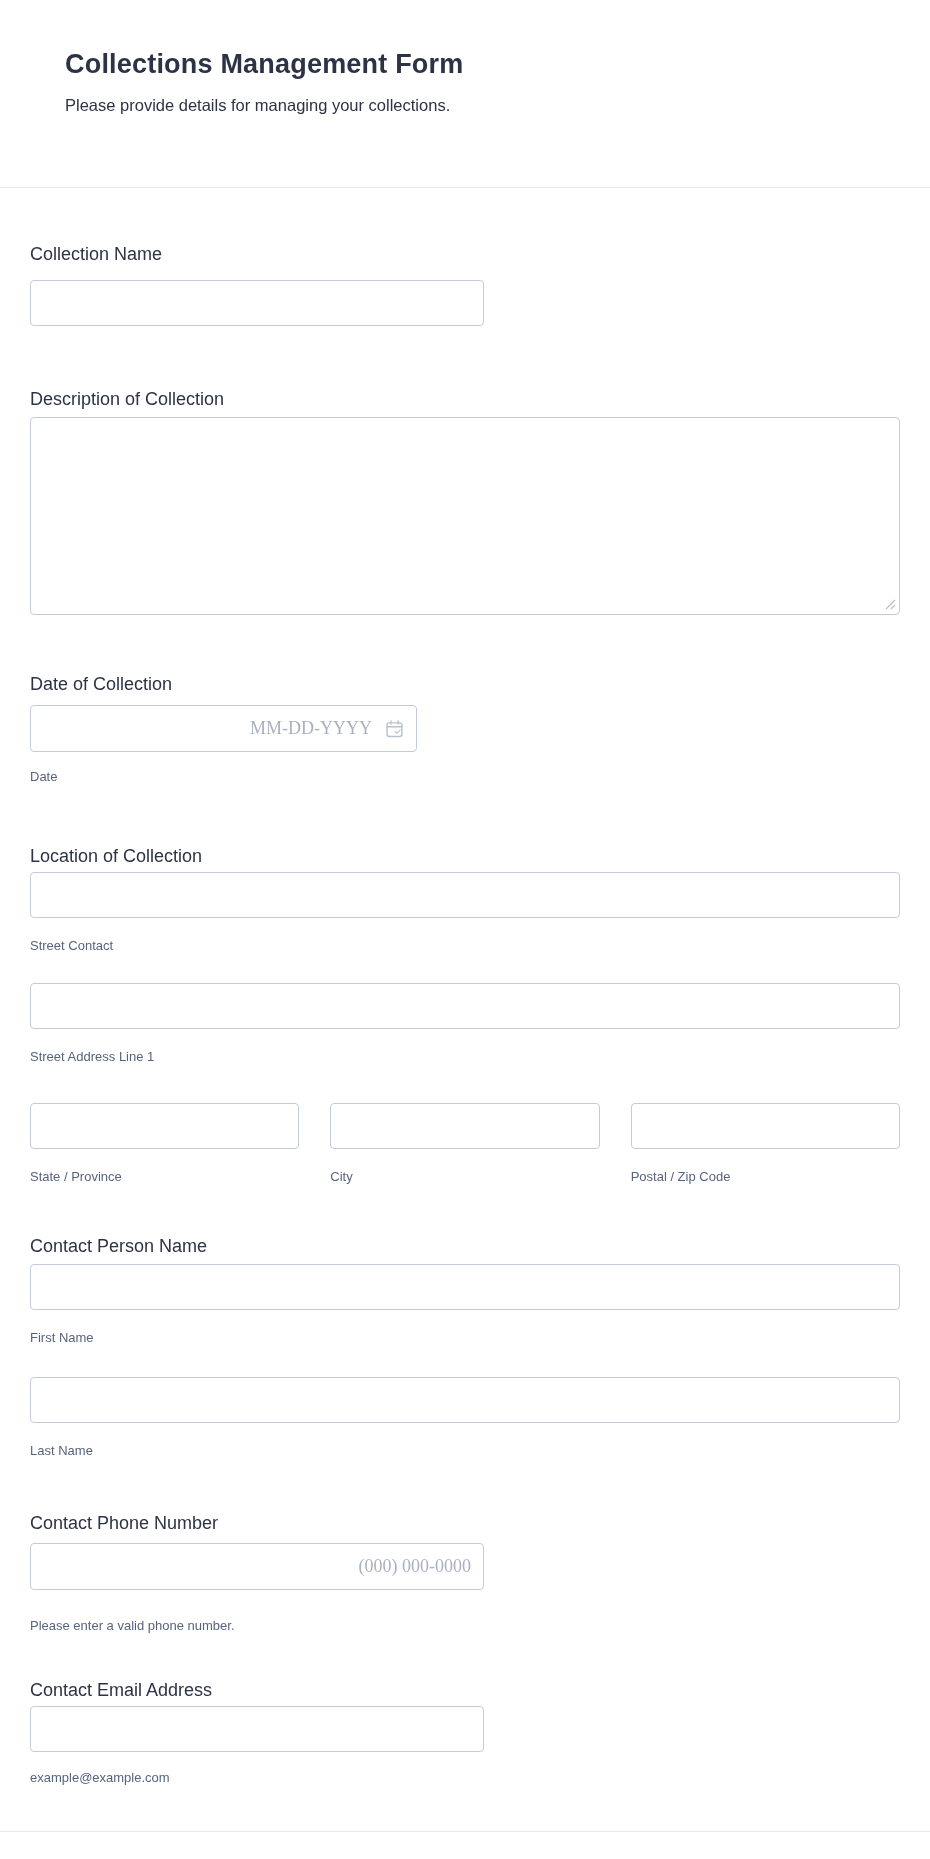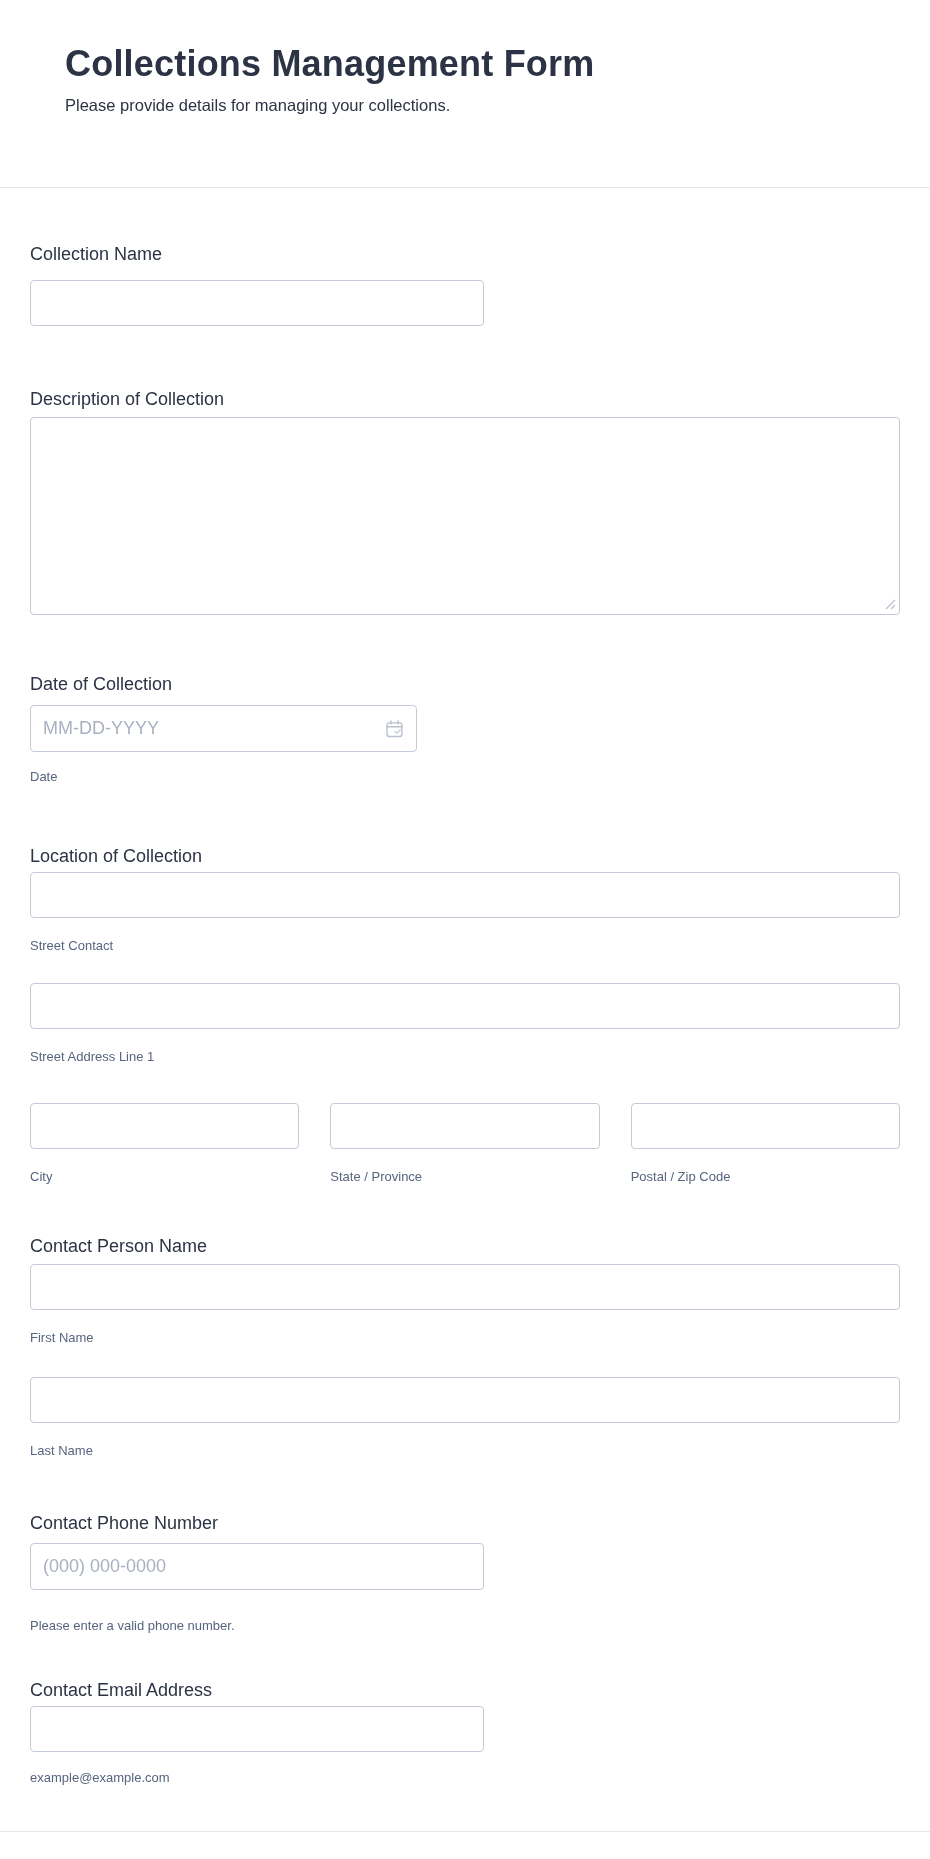--- a/index.html
+++ b/index.html
@@ -9,21 +9,21 @@
     min-height: 1859px;
     margin: 0 auto;
     font-family: "Liberation Sans", sans-serif;
     color: #2c3345;
   }
   .page { width: 930px; background: #ffffff; }
 
   
   .form-header { padding: 44px 65px 0 65px; height: 188px; border-bottom: 1px solid #e6e8ef; }
   .form-title {
-    font-size: 36px;
+    font-size: 27px;
     font-weight: 700;
     line-height: 40px;
     color: #2c3345;
     letter-spacing: 0.2px;
   }
   .form-subtitle {
     margin-top: 9px;
     font-size: 16.5px;
     line-height: 24px;
     color: #2c3345;
@@ -42,25 +42,26 @@
     display: block;
     font-size: 13px;
     line-height: 16px;
     color: #57647e;
     margin-top: 20px;
   }
   input[type="text"], textarea {
     border: 1px solid #c3cad8;
     border-radius: 4px;
     background: #ffffff;
-    font-family: Liberation Sans, sans-serif;
+    font-family: Liberation Serif, serif;
     font-size: 18px;
     color: #2c3345;
     padding: 0 12px;
     outline: none;
+    text-align: right;
   }
   input[type="text"] { height: 46px; }
   input::placeholder, textarea::placeholder { color: #a9b1c1; opacity: 1; }
 
   .w-short { width: 454px; }
   .w-full  { width: 100%; }
 
   .mt-label-1 { margin-top: 54px; }  
   .mt-input-1 { margin-top: 14px; }
   .mt-label-2 { margin-top: 61px; }  
@@ -165,25 +166,25 @@
     <label class="field-label mt-label-4">Location of Collection</label>
     <input type="text" class="w-full mt-input-4a" value="" style="">
     <span class="sub-label">Street Contact</span>
 
     <input type="text" class="w-full mt-input-4b" value="" style="">
     <span class="sub-label">Street Address Line 1</span>
 
     <div class="row city-row mt-row-4c">
       <div class="col">
         <input type="text" value="" style="">
+        <span class="sub-label">State / Province</span>
+      </div>
+      <div class="col">
+        <input type="text" value="" style="">
         <span class="sub-label">City</span>
-      </div>
-      <div class="col">
-        <input type="text" value="" style="">
-        <span class="sub-label">State / Province</span>
       </div>
       <div class="col">
         <input type="text" value="" style="">
         <span class="sub-label">Postal / Zip Code</span>
       </div>
     </div>
 
     
     <label class="field-label mt-label-5">Contact Person Name</label>
     <div class="row name-row mt-input-5">

